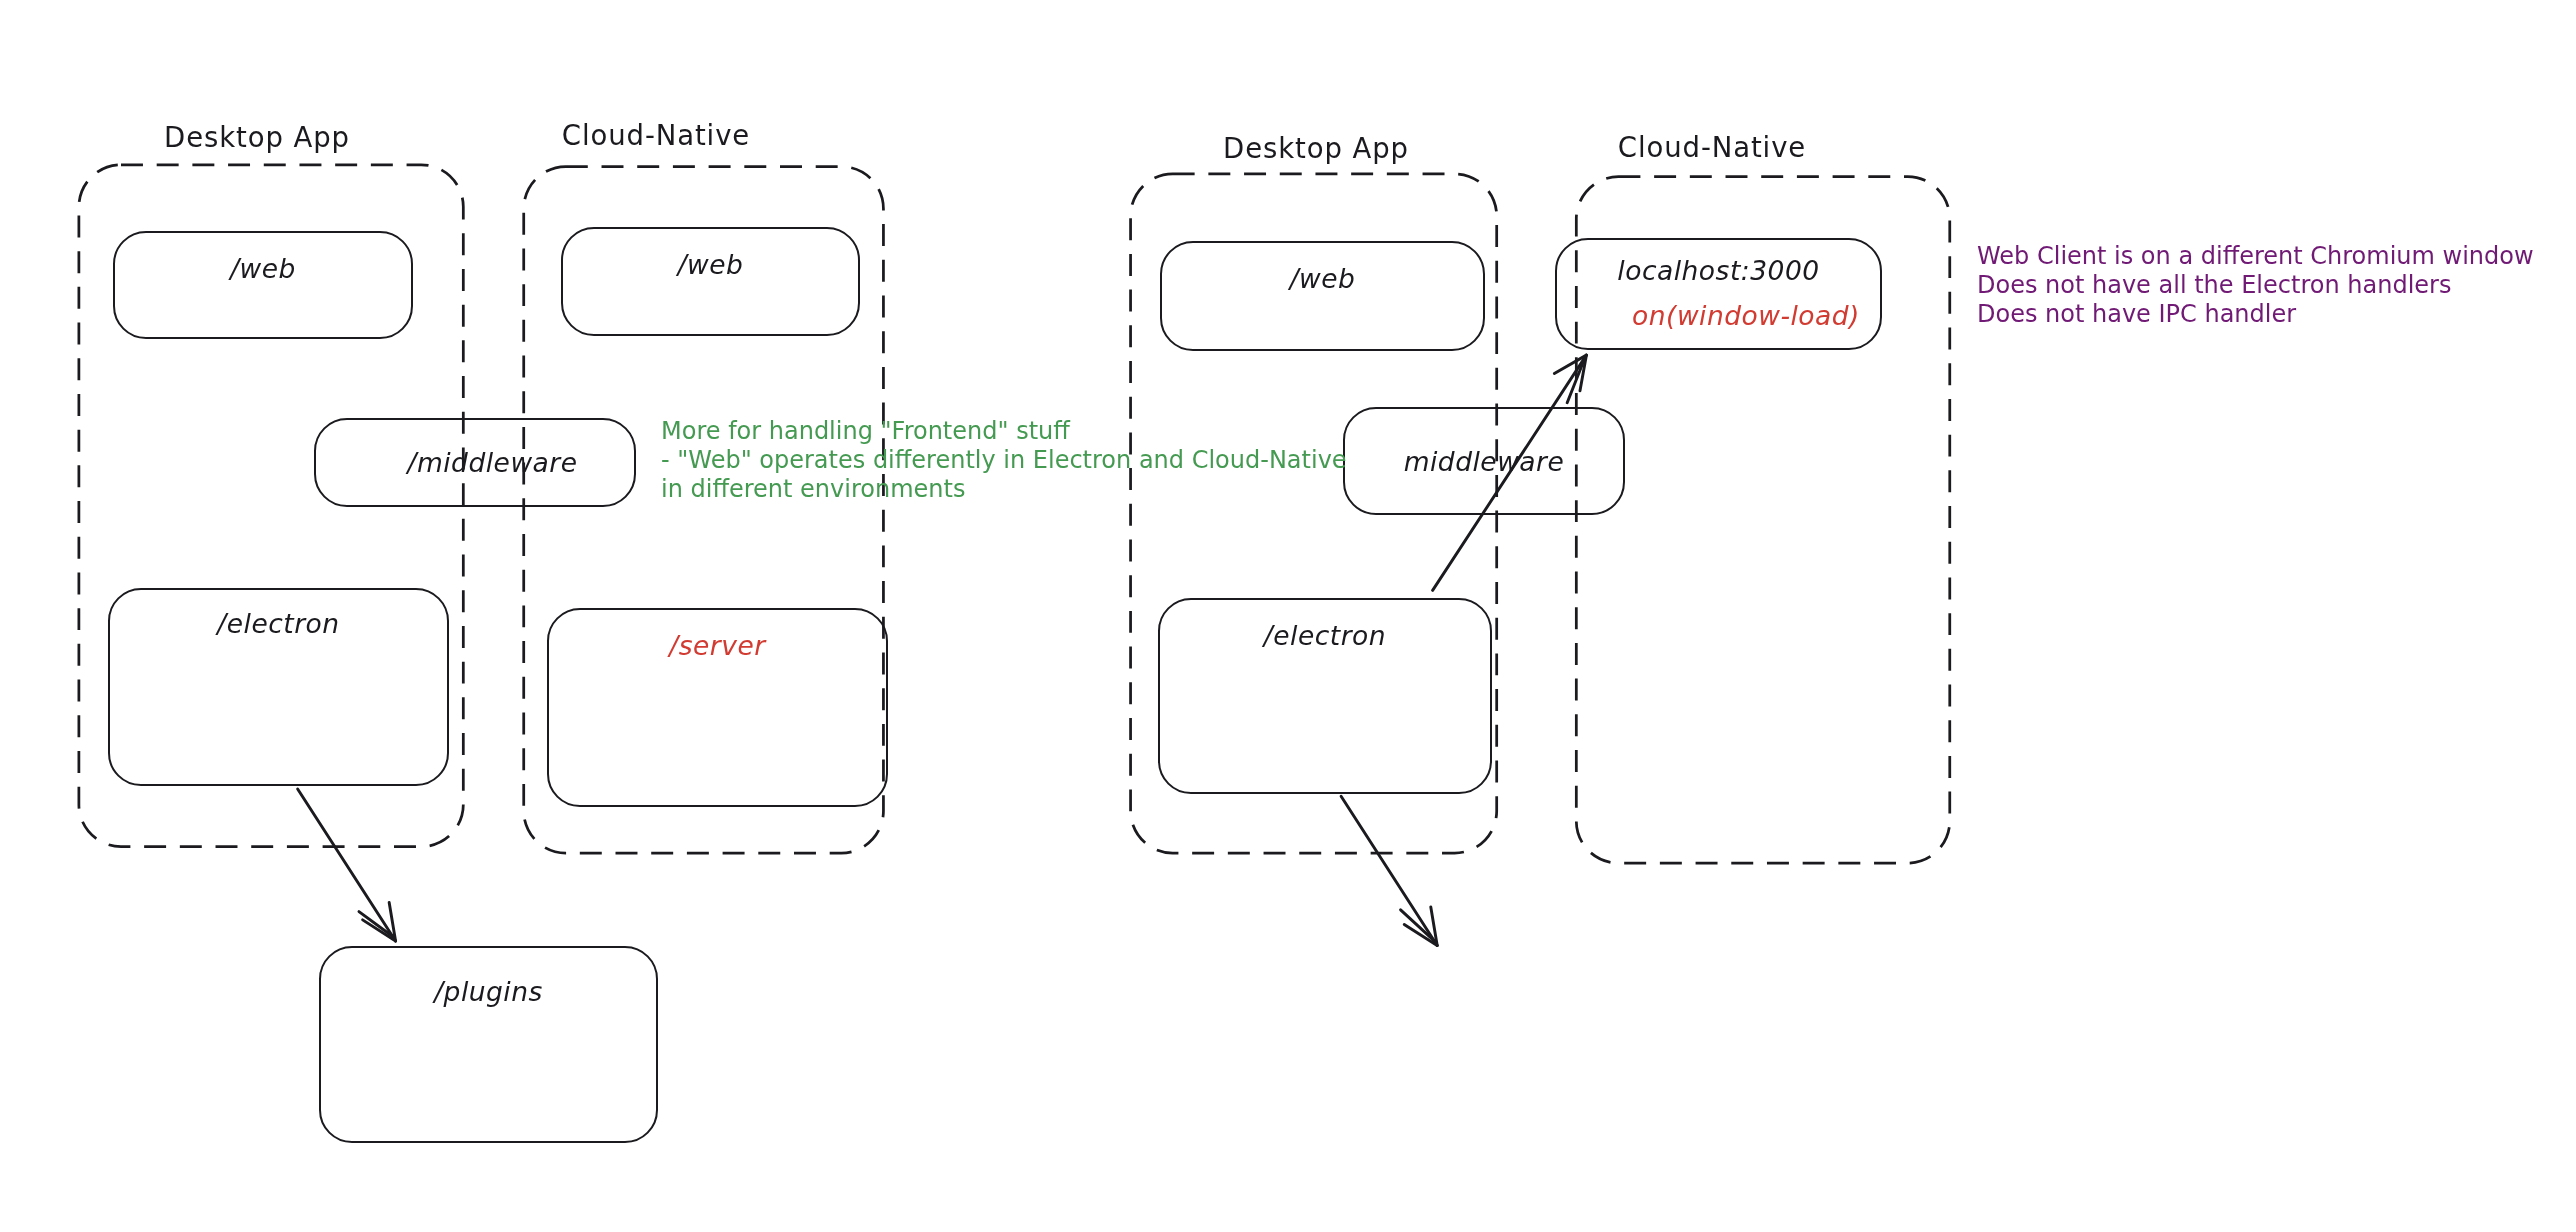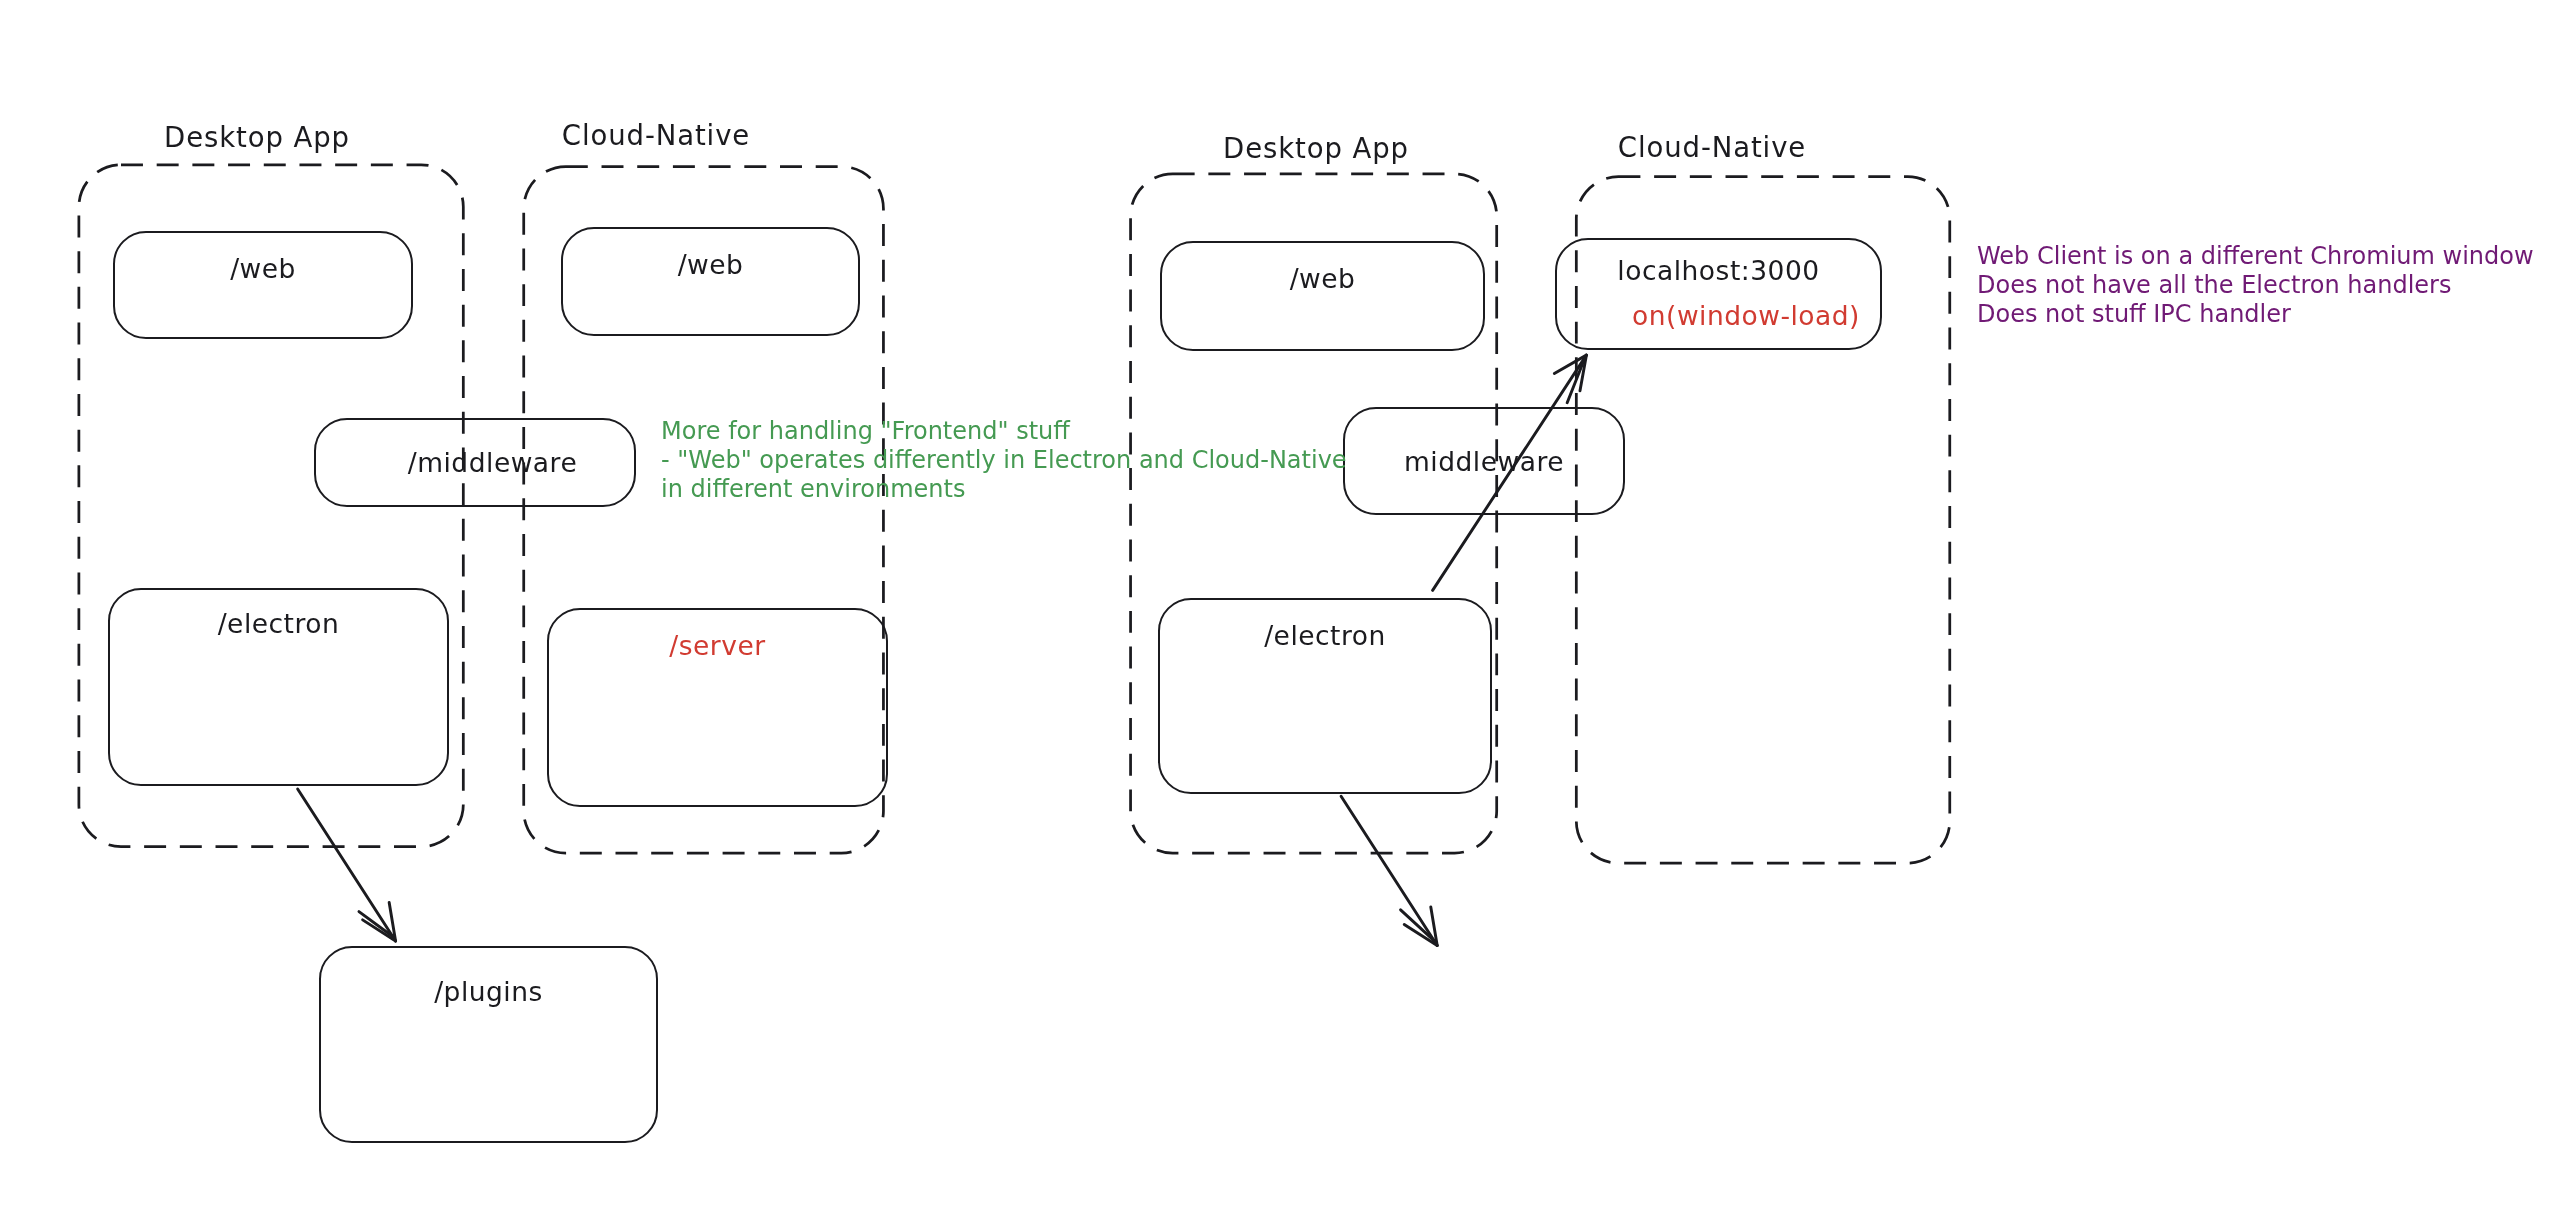--- a/index.html
+++ b/index.html
@@ -3,21 +3,21 @@
 <meta charset="utf-8">
 <style>
   html,body { margin:0; padding:0; background:#ffffff; }
   .canvas {
     position:relative; width:2576px; height:1232px; background:#ffffff;
     font-family:"DejaVu Sans", sans-serif; color:#1b1b1f; overflow:hidden;
   }
   .layer { position:absolute; left:0; top:0; }
   .box {
     position:absolute; border:2.7px solid #1b1b1f; border-radius:33px;
-    background:transparent; text-align:center; box-sizing:border-box;
+    background:transparent; text-align:center; box-sizing:border-box;font-style:italic;
   }
   .box .lbl { font-size:26.5px; letter-spacing:0.5px; }
   .box.vcenter { display:flex; align-items:center; justify-content:center; }
   .grouplbl {
     position:absolute; transform:translateX(-50%); font-size:27.5px;
     white-space:nowrap; letter-spacing:0.9px;
   }
   .ann { position:absolute; font-size:24px; line-height:29px; white-space:nowrap; }
   .ann.green { color:#459a52; }
   .ann.red   { color:#701a75; }
@@ -107,17 +107,17 @@
 
   <div class="ann green" style="left:661px; top:417px;">
     <div>More for handling "Frontend" stuff</div>
     <div>- "Web" operates differently in Electron and Cloud-Native</div>
     <div>in different environments</div>
   </div>
 
   <div class="ann red" style="left:1977px; top:242px;">
     <div>Web Client is on a different Chromium window</div>
     <div>Does not have all the Electron handlers</div>
-    <div>Does not stuff IPC handler</div>
+    <div>Does not have IPC handler</div>
   </div>
 
 </div>
 
 
 </body></html>

